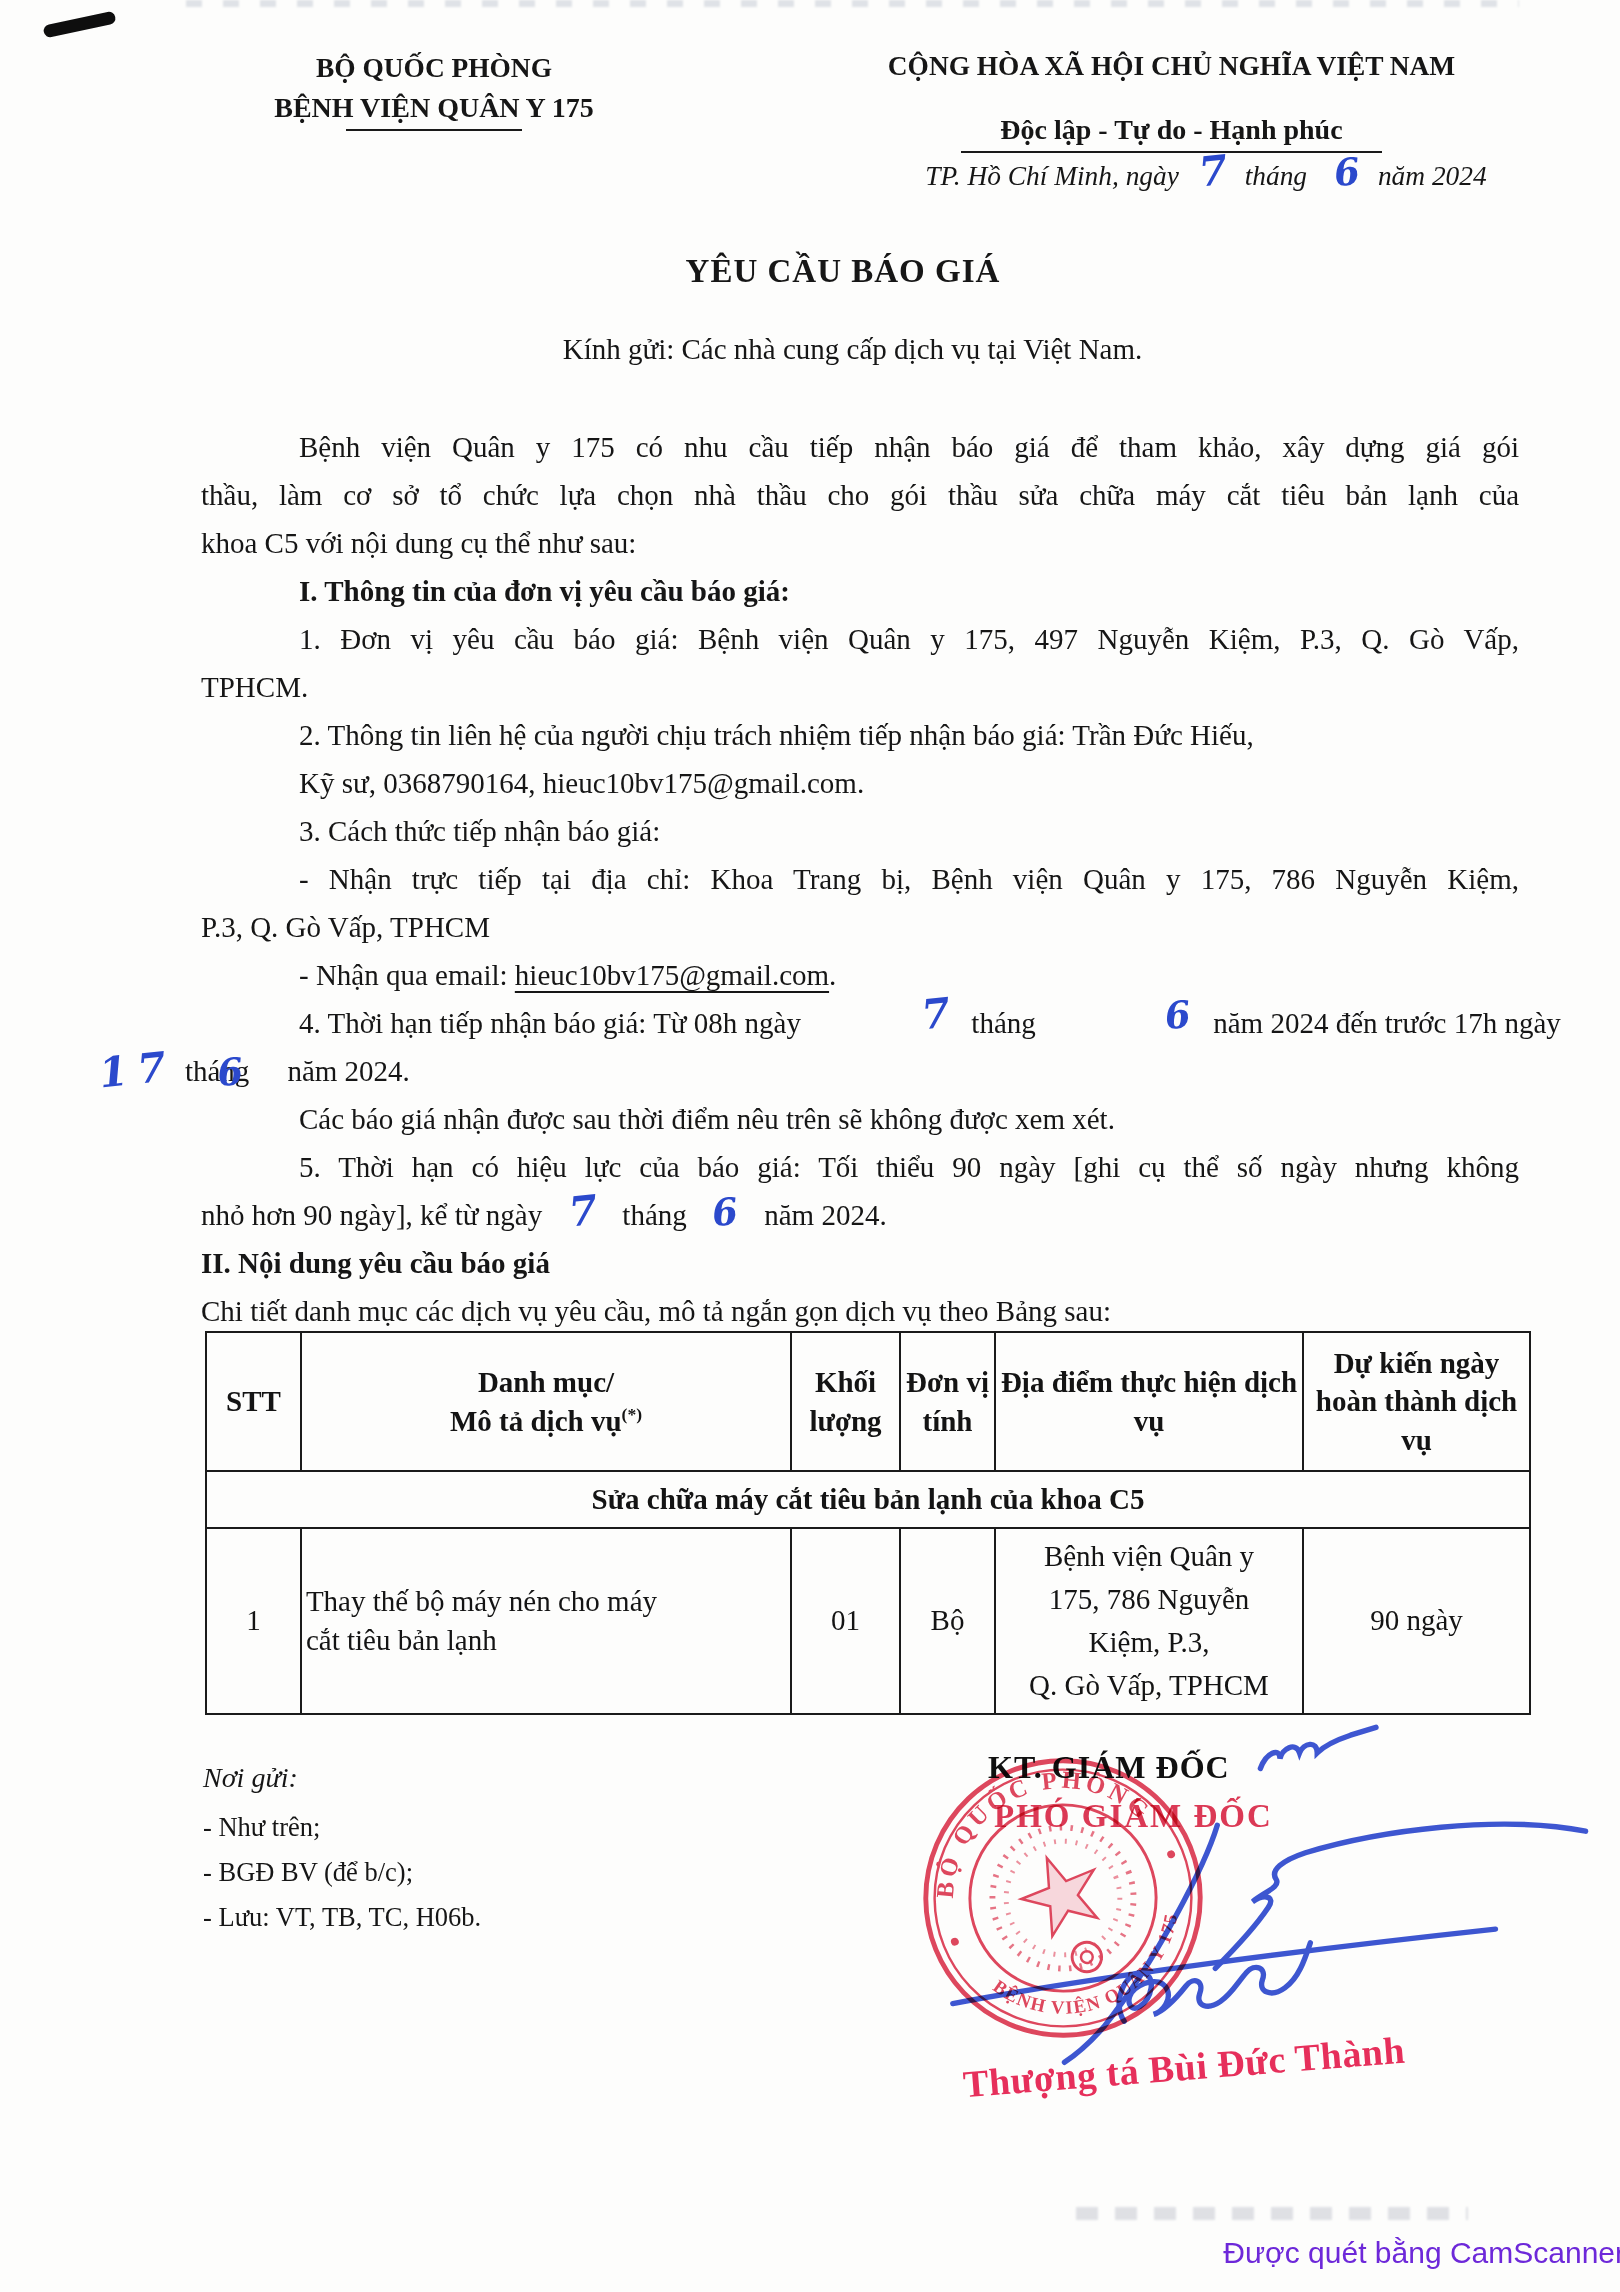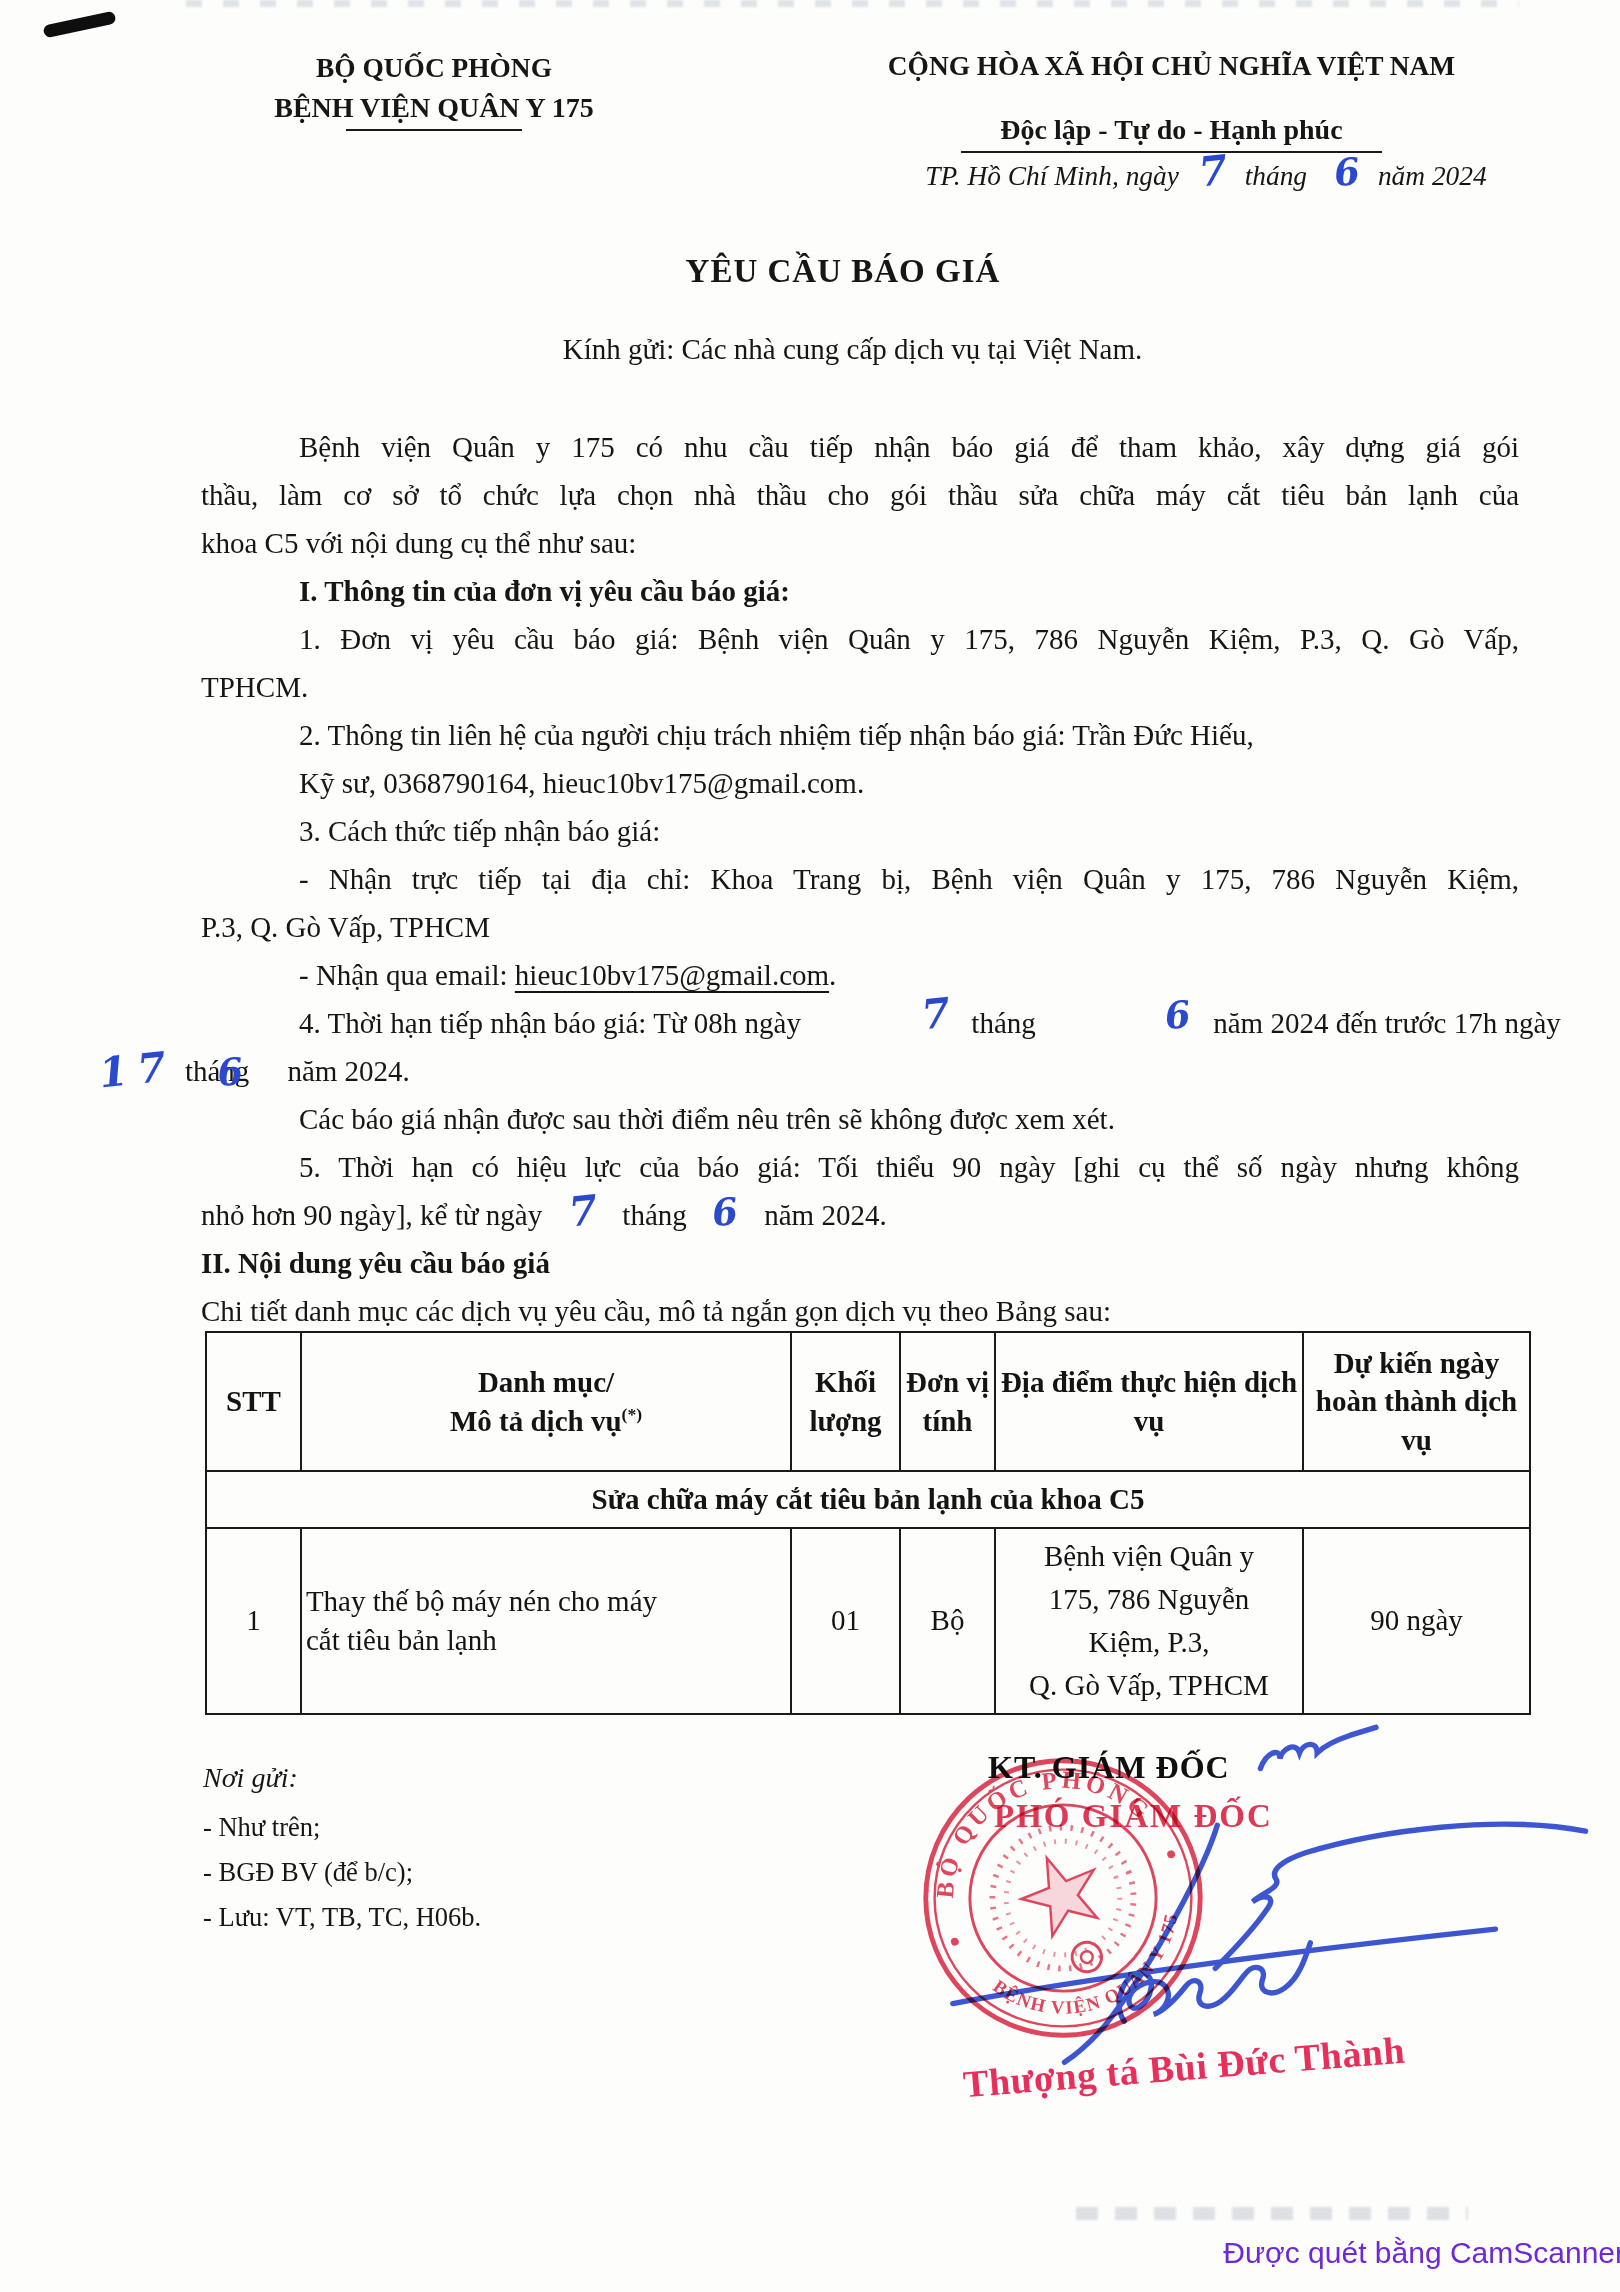--- a/index.html
+++ b/index.html
@@ -104,21 +104,21 @@
   </div>
 
   <div class="abs doc-title">YÊU CẦU BÁO GIÁ</div>
   <div class="abs greeting">Kính gửi: Các nhà cung cấp dịch vụ tại Việt Nam.</div>
 
   <div class="abs body-block">
     <div class="ln ind jf">Bệnh viện Quân y 175 có nhu cầu tiếp nhận báo giá để tham khảo, xây dựng giá gói</div>
     <div class="ln jf">thầu, làm cơ sở tổ chức lựa chọn nhà thầu cho gói thầu sửa chữa máy cắt tiêu bản lạnh của</div>
     <div class="ln">khoa C5 với nội dung cụ thể như sau:</div>
     <div class="ln ind b">I. Thông tin của đơn vị yêu cầu báo giá:</div>
-    <div class="ln ind jf">1. Đơn vị yêu cầu báo giá: Bệnh viện Quân y 175, 786 Nguyễn Kiệm, P.3, Q. Gò Vấp,</div>
+    <div class="ln ind jf">1. Đơn vị yêu cầu báo giá: Bệnh viện Quân y 175, 497 Nguyễn Kiệm, P.3, Q. Gò Vấp,</div>
     <div class="ln">TPHCM.</div>
     <div class="ln ind">2. Thông tin liên hệ của người chịu trách nhiệm tiếp nhận báo giá: Trần Đức Hiếu,</div>
     <div class="ln ind">Kỹ sư, 0368790164, hieuc10bv175@gmail.com.</div>
     <div class="ln ind">3. Cách thức tiếp nhận báo giá:</div>
     <div class="ln ind jf">- Nhận trực tiếp tại địa chỉ: Khoa Trang bị, Bệnh viện Quân y 175, 786 Nguyễn Kiệm,</div>
     <div class="ln">P.3, Q. Gò Vấp, TPHCM</div>
     <div class="ln ind"><span>- Nhận qua email: </span><span class="email-u">hieuc10bv175@gmail.com</span><span>.</span></div>
     <div class="ln ind">
       <span>4. Thời hạn tiếp nhận báo giá: Từ 08h ngày</span>
       <span class="hw hw-lg" style="margin:0 13.7px 0 15.7px;">7</span>

